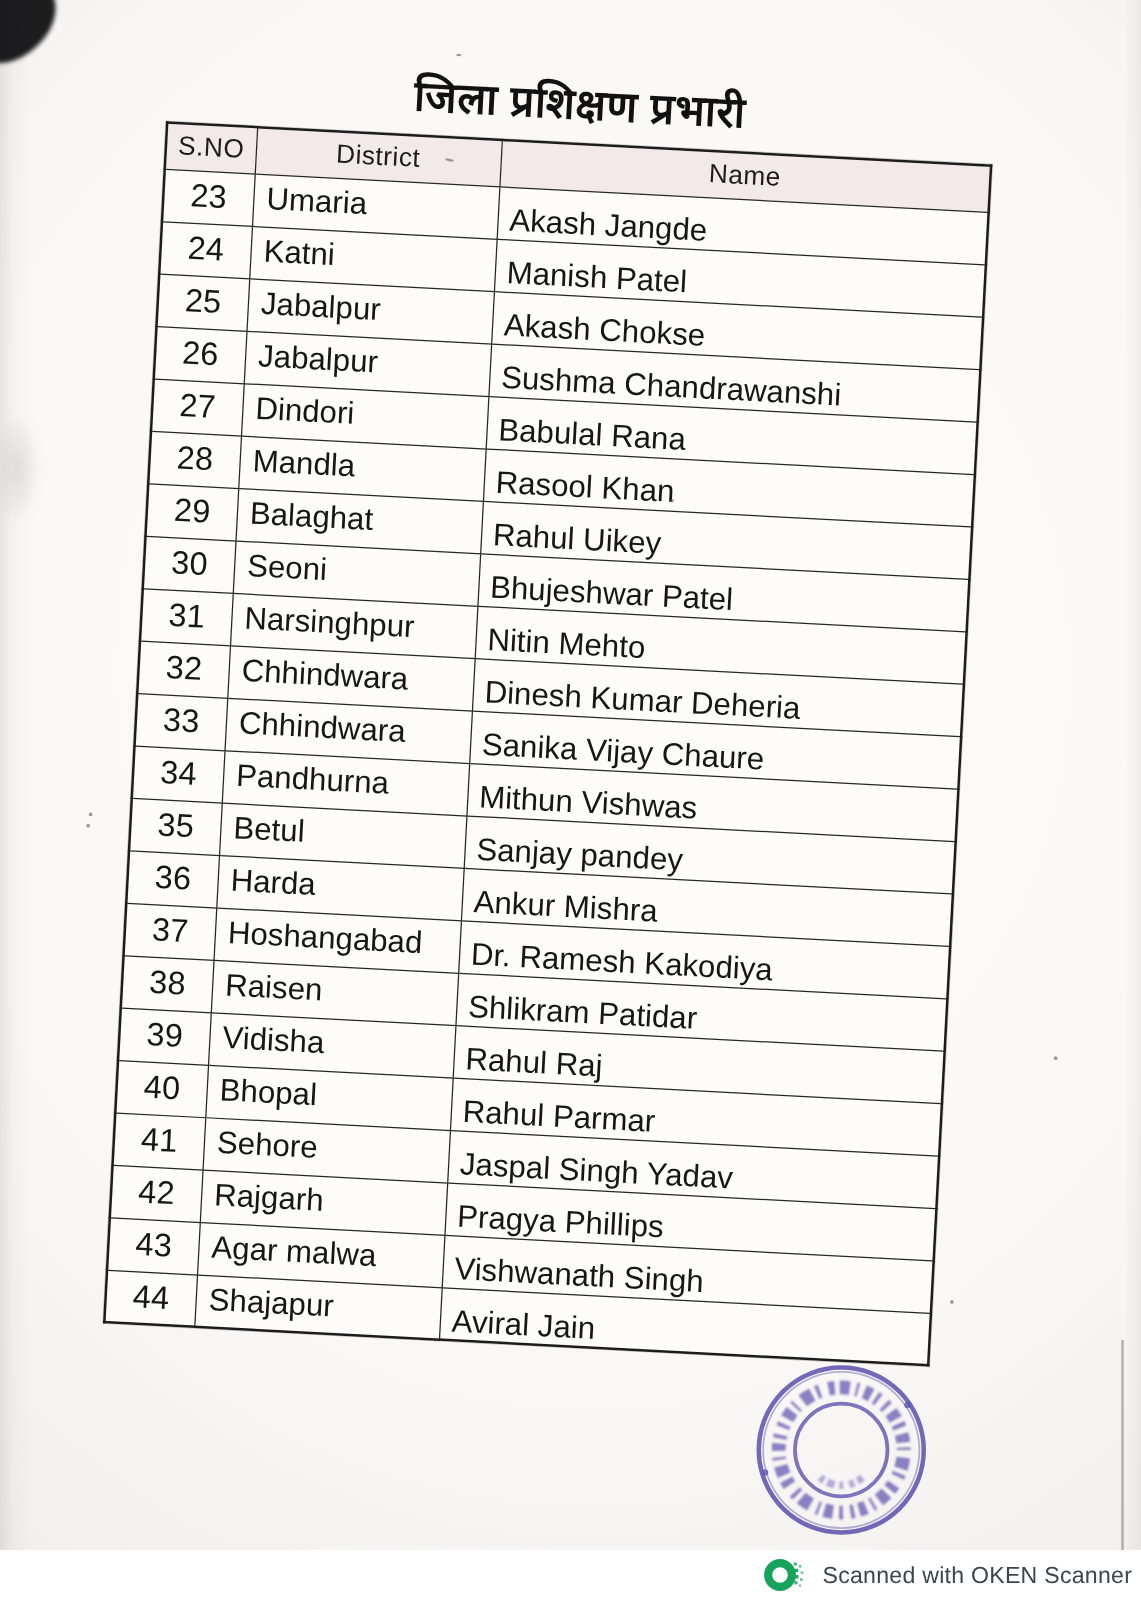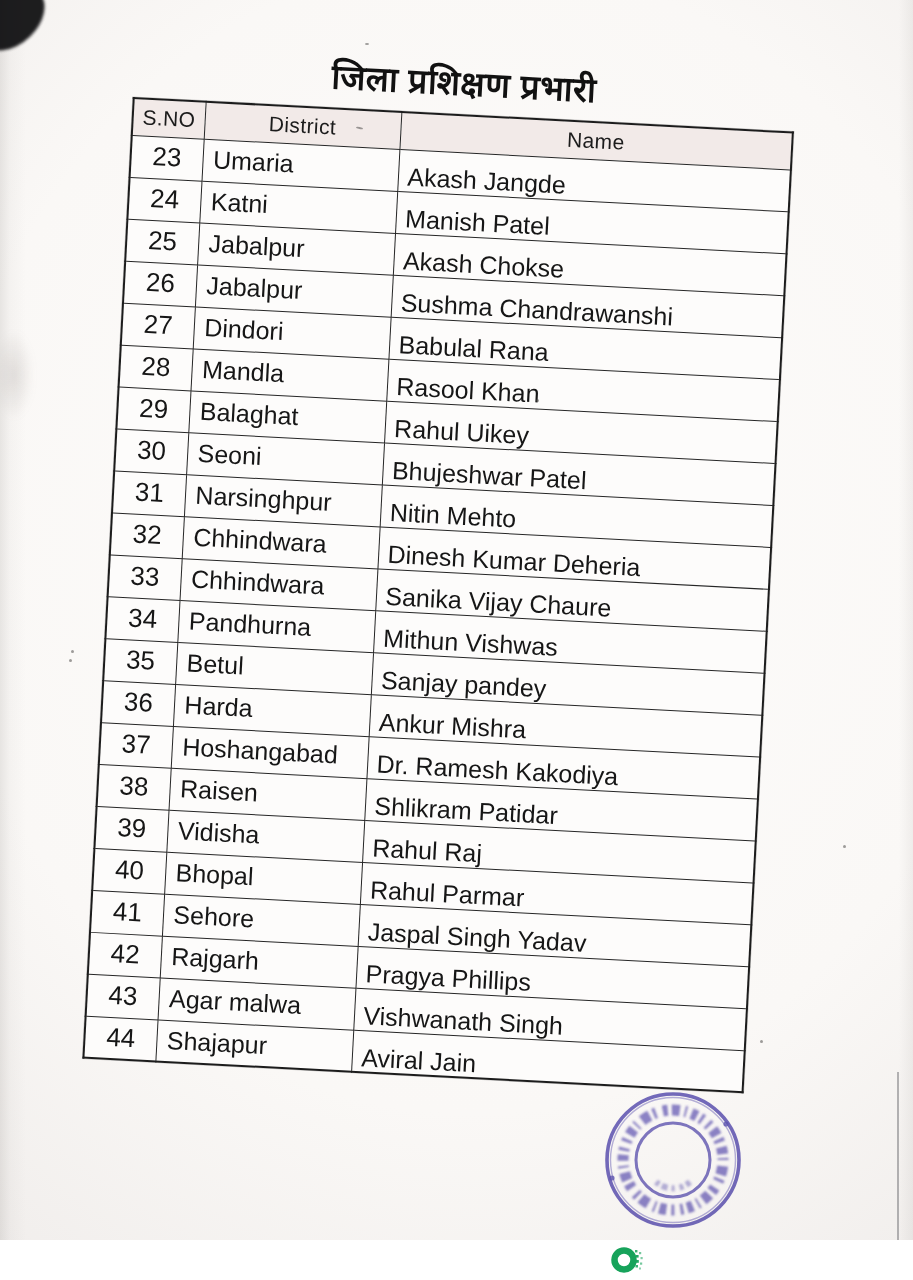--- a/index.html
+++ b/index.html
@@ -240,15 +240,16 @@
         <rect x="25" y="7" width="2.4" height="2.4" opacity="0.85"></rect>
         <rect x="29" y="9" width="2.2" height="2.2" opacity="0.6"></rect>
         <rect x="26" y="12" width="2.6" height="2.6" opacity="0.95"></rect>
         <rect x="30.5" y="14" width="2.2" height="2.2" opacity="0.55"></rect>
         <rect x="26" y="17" width="2.8" height="2.8" opacity="0.95"></rect>
         <rect x="30" y="19.5" width="2.2" height="2.2" opacity="0.6"></rect>
         <rect x="25.5" y="22" width="2.5" height="2.5" opacity="0.85"></rect>
         <rect x="29" y="24.5" width="2" height="2" opacity="0.5"></rect>
       </g>
     </svg>
+    <span class="ftext">Scanned with OKEN Scanner</span>
   </div>
 
 </div>
 
 </body></html>

